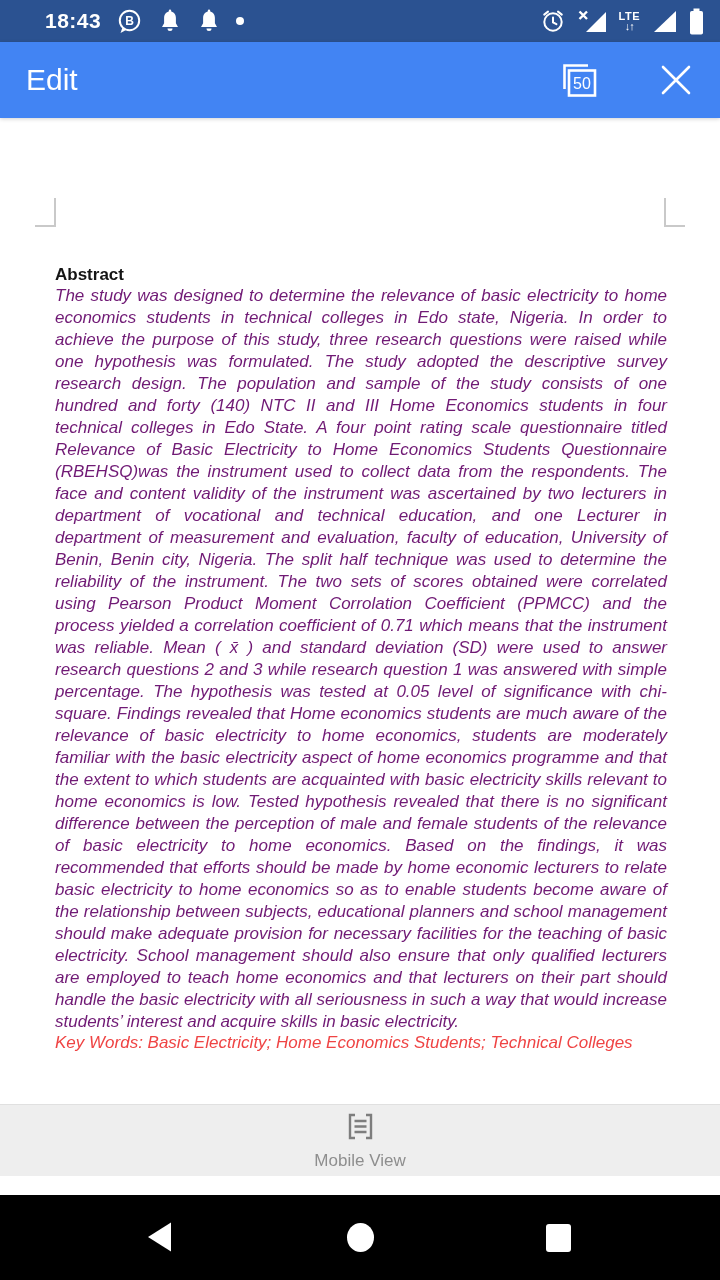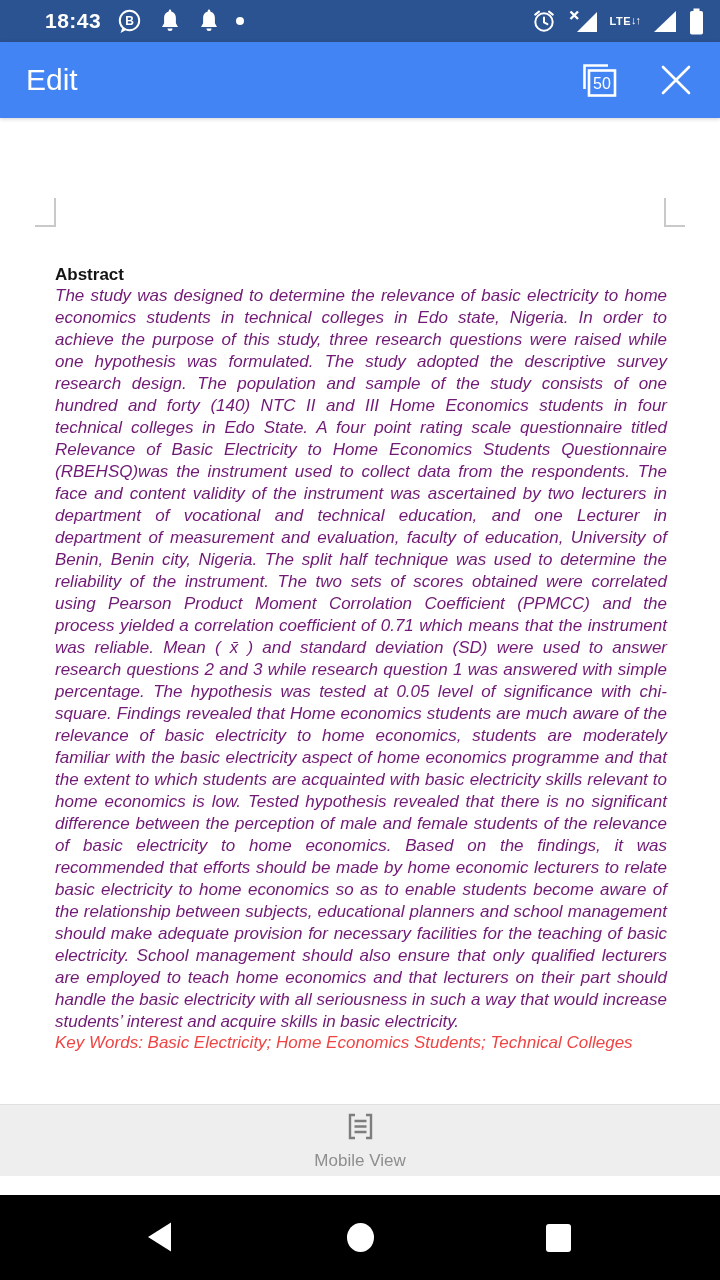--- a/index.html
+++ b/index.html
@@ -7,29 +7,29 @@
   body { font-family:"Liberation Sans", sans-serif; }
   .screen { position:relative; width:720px; height:1280px; background:#fff; overflow:hidden; }
 
   
   .status-bar { position:absolute; top:0; left:0; right:0; height:42px; background:#2b5291;
     display:flex; align-items:center; justify-content:space-between; padding:0 16px; color:#fff; }
   .sb-left { display:flex; align-items:center; gap:15px; }
   .sb-right { display:flex; align-items:center; gap:11px; }
   .sb-time { font-size:21px; font-weight:700; letter-spacing:.5px;margin-left:29px; }
   .sb-dot { width:8px; height:8px; border-radius:50%; background:#fff; }
-  .lte-wrap { display:flex; flex-direction:row; align-items:center; line-height:1; }
+  .lte-wrap { display:flex; flex-direction:column; align-items:center; line-height:1; }
   .lte-label { font-size:11px; font-weight:700; letter-spacing:.5px; }
   .lte-arrows { font-size:11px; letter-spacing:-1px; margin-top:-1px; }
 
   
   .app-header { position:absolute; top:42px; left:0; right:0; height:76px; background:#4284f3;
     display:flex; align-items:center; padding:0 26px; color:#fff; box-shadow:0 1px 4px rgba(0,0,0,.18); }
   .header-title { font-size:30px; font-weight:400; }
-  .header-actions { margin-left:auto; display:flex; align-items:center; gap:40px; }
+  .header-actions { margin-left:auto; display:flex; align-items:center; gap:60px; }
   .icon-btn { display:flex; align-items:center; justify-content:center; cursor:pointer; }
   .page-count-box { position:relative; width:40px; height:40px; }
   .page-count-num { position:absolute; left:11px; top:11px; width:26px; height:25px;
     display:flex; align-items:center; justify-content:center; font-size:16px; font-weight:400; color:#fff; }
 
   
   .doc-area { position:absolute; top:128px; left:0; right:0; height:976px; background:#ffffff; }
   .corner-mark { position:absolute; width:21px; height:29px; }
   .corner-mark.left { left:35px; top:70px; border-right:2px solid #c9c9c9; border-bottom:2px solid #c9c9c9; }
   .corner-mark.right { left:664px; top:70px; border-left:2px solid #c9c9c9; border-bottom:2px solid #c9c9c9; }

